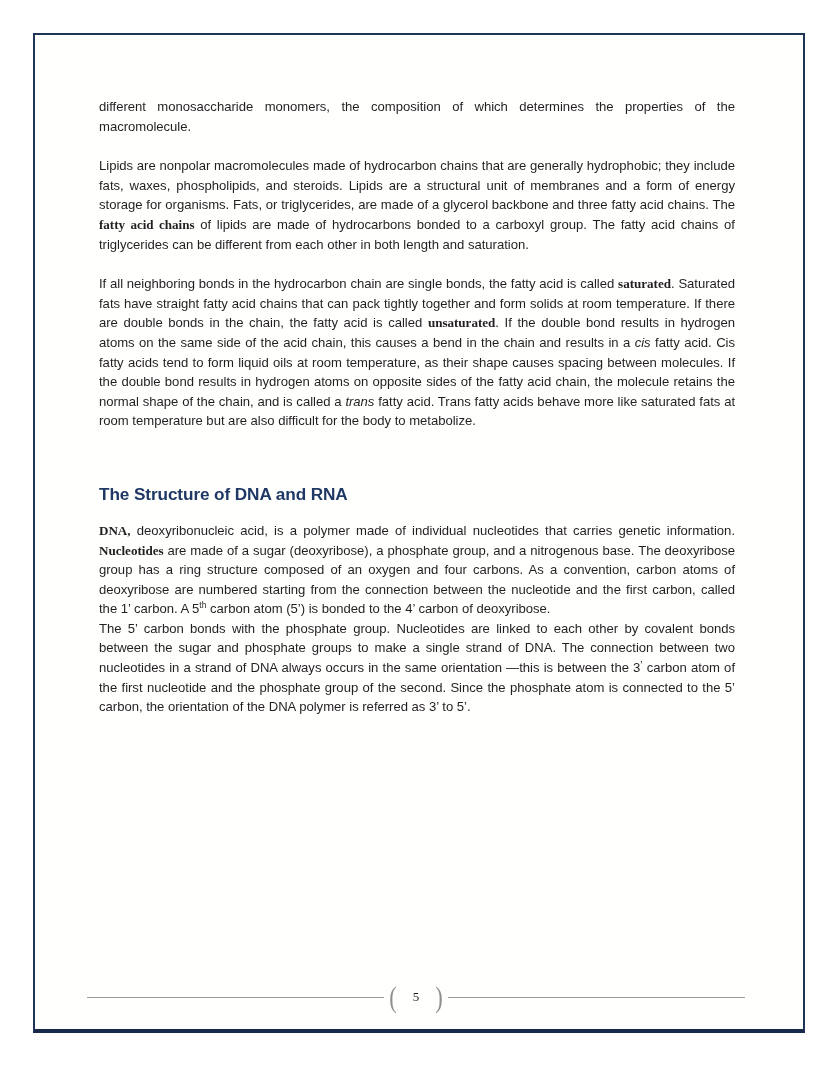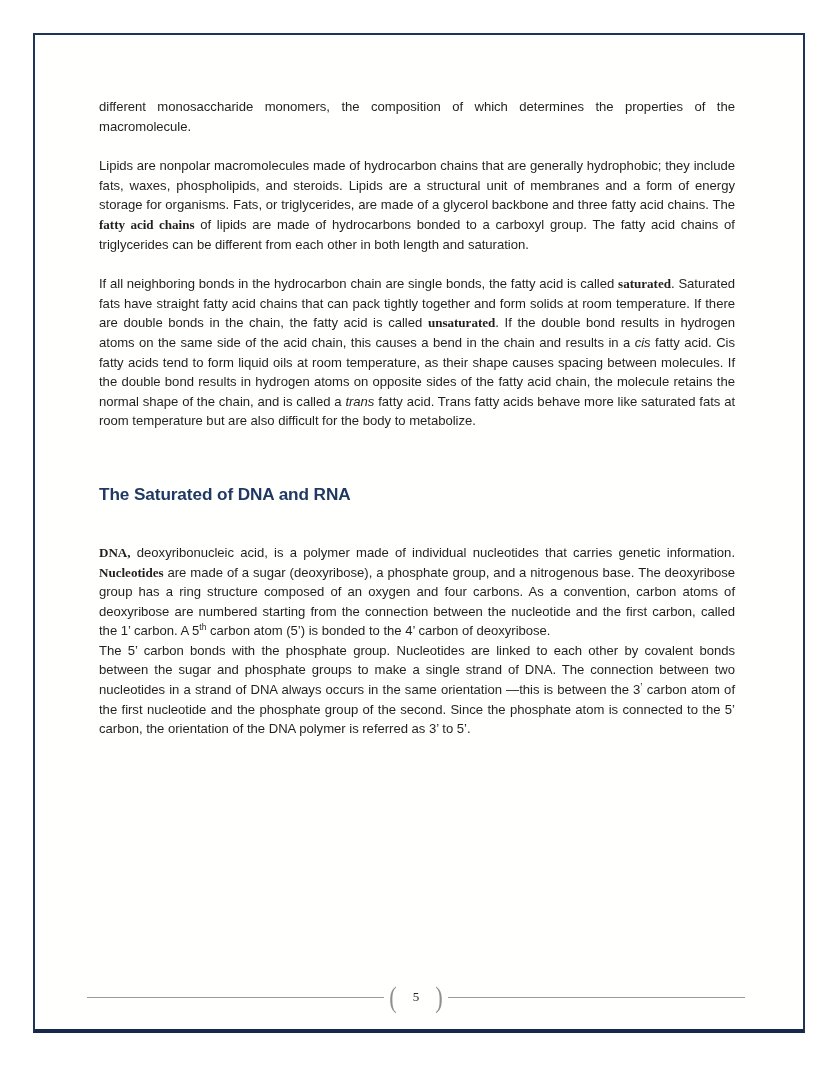--- a/index.html
+++ b/index.html
@@ -69,21 +69,21 @@
   h2.section-heading {
     margin: 0;
     padding-top: 52px;
     padding-bottom: 0;
     font-size: 17.2px;
     line-height: 22px;
     font-weight: bold;
     color: #1F3864;
     letter-spacing: -0.1px;
   }
-  h2.section-heading + p.body-text { margin-top: 38px; }
+  h2.section-heading + p.body-text { margin-top: 16px; }
 
   b, strong { font-weight: bold; color: #231f20; font-family: Liberation Serif, serif; }
   i, em { font-style: italic; }
 
   sup {
     font-size: 0.65em;
     vertical-align: super;
     line-height: 0;
   }
   .prime {
@@ -144,21 +144,21 @@
     <div class="page-inner">
 
       <div class="content">
 
         <p class="body-text"><span>different monosaccharide monomers, the composition of which determines the properties of the macromolecule.</span></p>
 
         <p class="body-text gap-md"><span>Lipids are nonpolar macromolecules made of hydrocarbon chains that are generally hydrophobic; they include fats, waxes, phospholipids, and steroids. Lipids are a structural unit of membranes and a form of energy storage for organisms. Fats, or triglycerides, are made of a glycerol backbone and three fatty acid chains. The </span><b>fatty acid chains</b><span> of lipids are made of hydrocarbons bonded to a carboxyl group. The fatty acid chains of triglycerides can be different from each other in both length and saturation.</span></p>
 
         <p class="body-text gap-md"><span>If all neighboring bonds in the hydrocarbon chain are single bonds, the fatty acid is called </span><b>saturated</b><span>. Saturated fats have straight fatty acid chains that can pack tightly together and form solids at room temperature. If there are double bonds in the chain, the fatty acid is called </span><b>unsaturated</b><span>. If the double bond results in hydrogen atoms on the same side of the acid chain, this causes a bend in the chain and results in a </span><i>cis</i><span> fatty acid. Cis fatty acids tend to form liquid oils at room temperature, as their shape causes spacing between molecules. If the double bond results in hydrogen atoms on opposite sides of the fatty acid chain, the molecule retains the normal shape of the chain, and is called a </span><i>trans</i><span> fatty acid. Trans fatty acids behave more like saturated fats at room temperature but are also difficult for the body to metabolize.</span></p>
 
-        <h2 class="section-heading">The Saturated of DNA and RNA</h2>
+        <h2 class="section-heading">The Structure of DNA and RNA</h2>
 
         <p class="body-text"><b>DNA,</b><span> deoxyribonucleic acid, is a polymer made of individual nucleotides that carries genetic information. </span><b>Nucleotides</b><span> are made of a sugar (deoxyribose), a phosphate group, and a nitrogenous base. The deoxyribose group has a ring structure composed of an oxygen and four carbons. As a convention, carbon atoms of deoxyribose are numbered starting from the connection between the nucleotide and the first carbon, called the 1’ carbon. A 5</span><sup>th</sup><span> carbon atom (5’) is bonded to the 4’ carbon of deoxyribose.</span></p>
 
         <p class="body-text gap-tight"><span>The 5’ carbon bonds with the phosphate group. Nucleotides are linked to each other by covalent bonds between the sugar and phosphate groups to make a single strand of DNA. The connection between two nucleotides in a strand of DNA always occurs in the same orientation —this is between the 3</span><span class="prime">’</span><span> carbon atom of the first nucleotide and the phosphate group of the second. Since the phosphate atom is connected to the 5’ carbon, the orientation of the DNA polymer is referred as 3’ to 5’.</span></p>
 
       </div>
 
       <div class="footer">
         <div class="footer-rule left"></div>
         <div class="footer-center">

